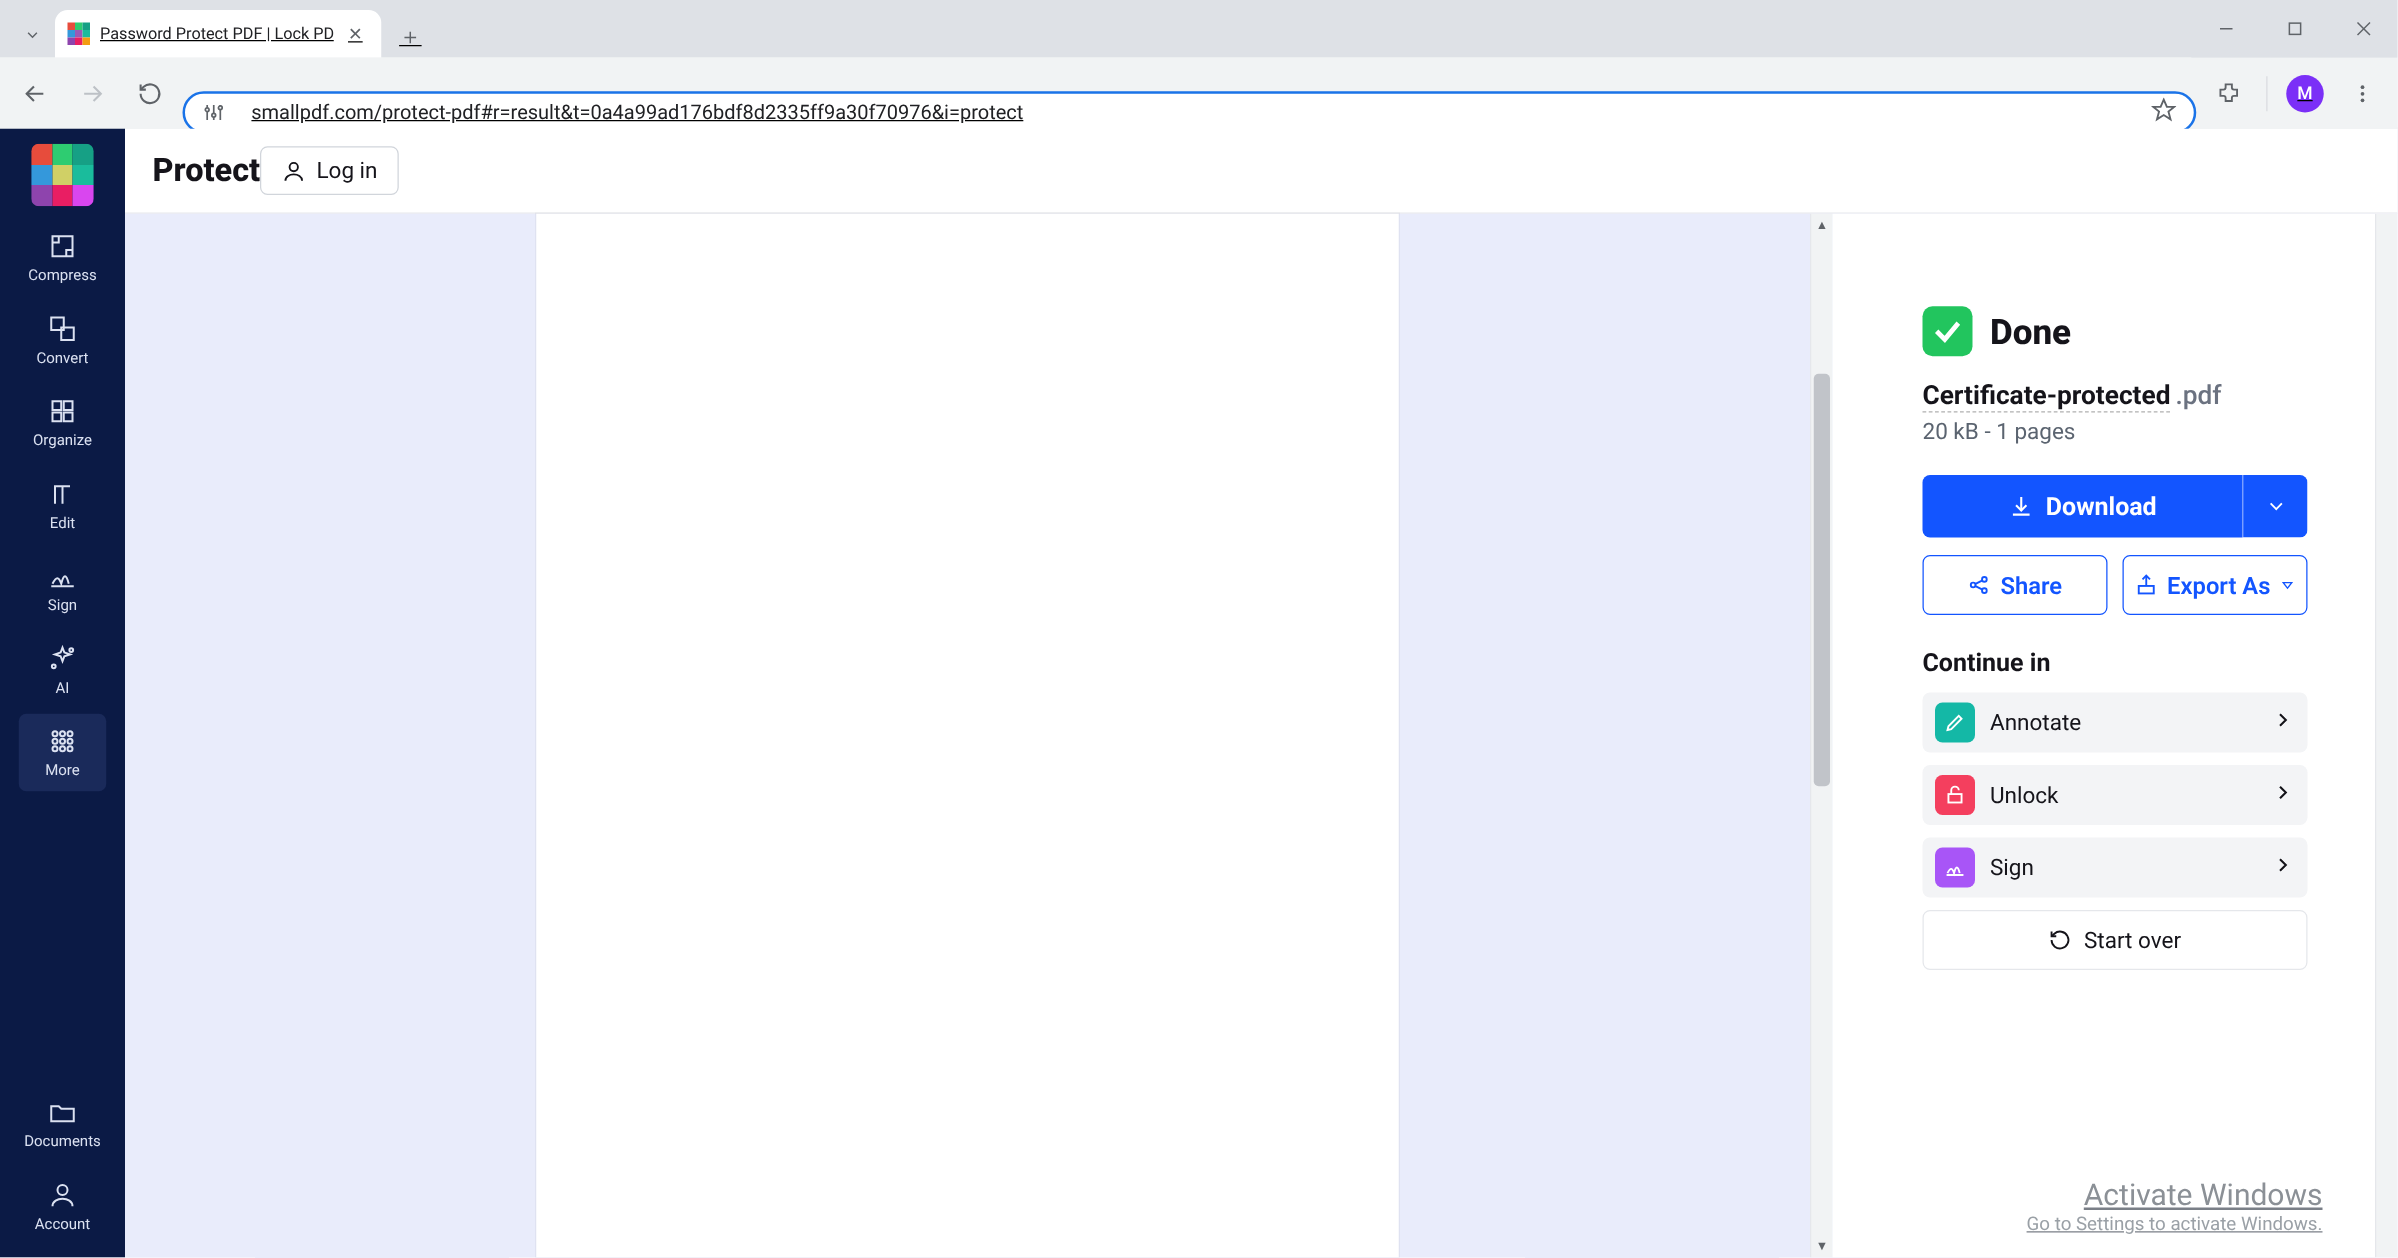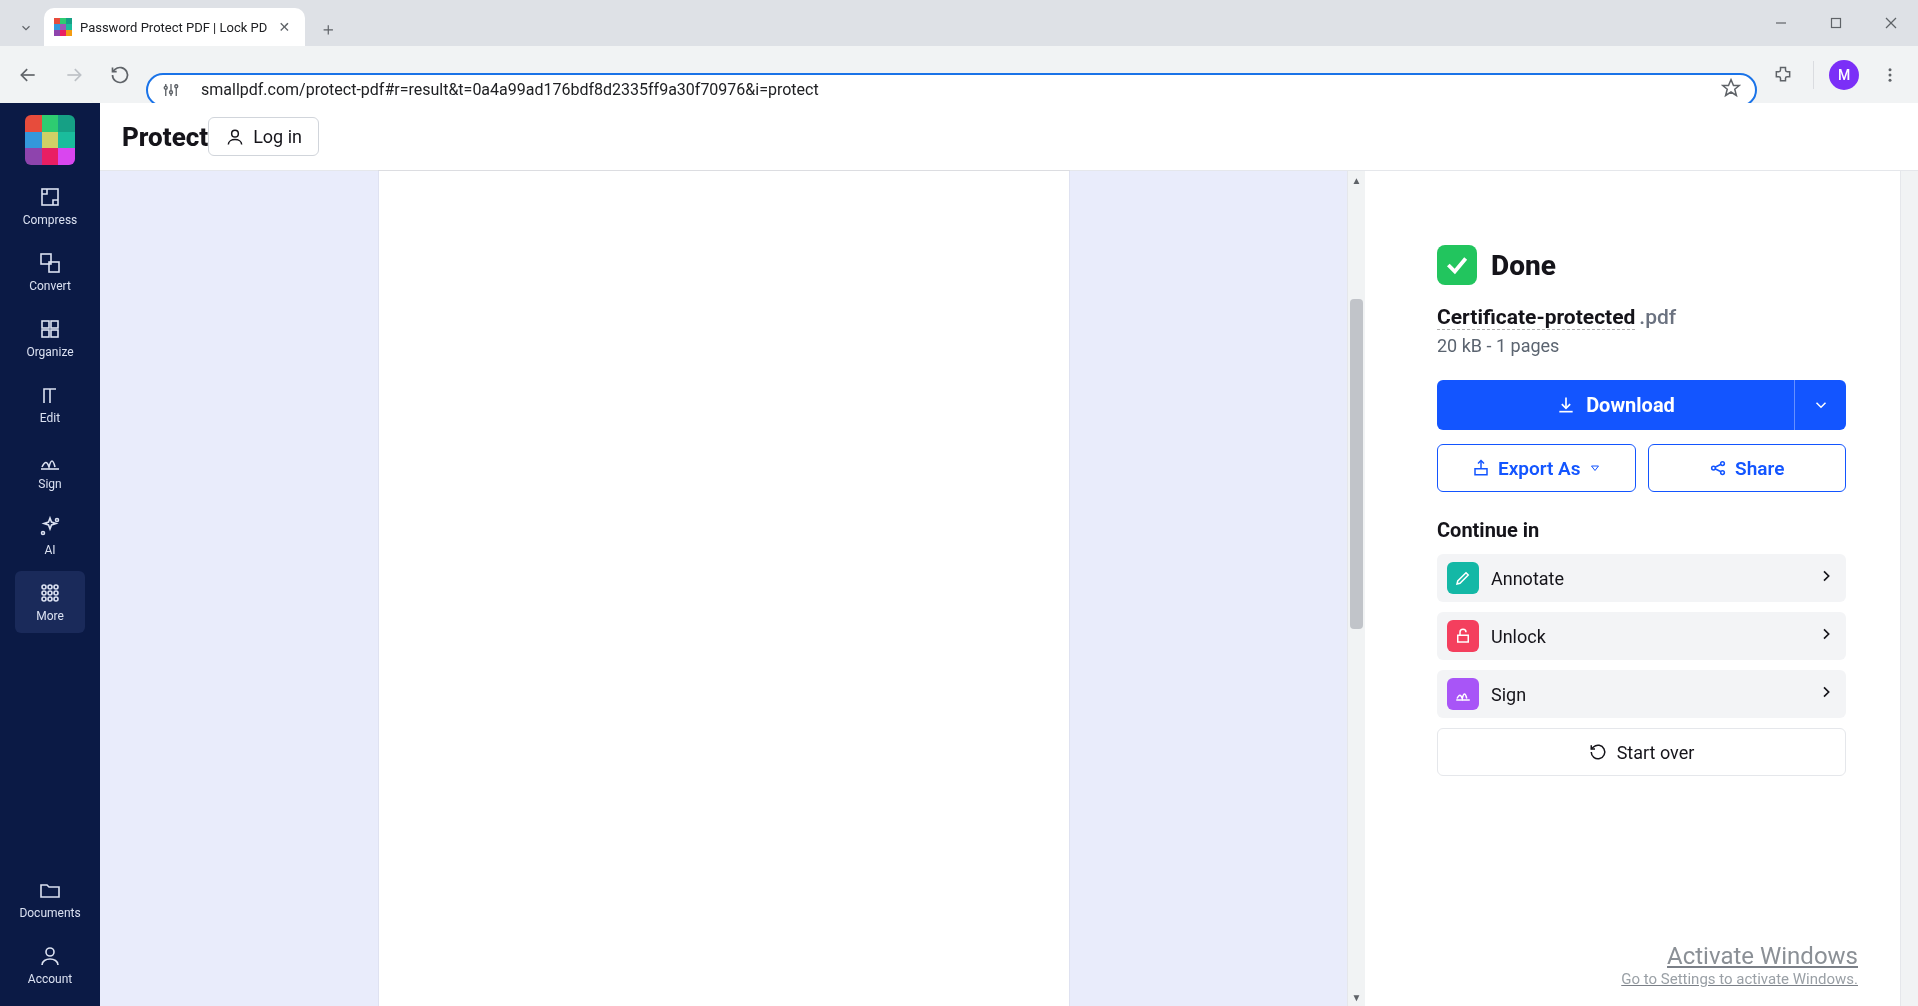--- a/index.html
+++ b/index.html
@@ -6,21 +6,21 @@
 body {
   font-family: -apple-system, BlinkMacSystemFont, "Segoe UI", Roboto, Arial, sans-serif;
   background: #fff;
   width: 1918px;
   height: 1006px;
   overflow: hidden;
   position: relative;
 }
 
 
-.browser-chrome { height: 103px; background: #f1f3f4; border-bottom: 1px solid #dadce0; }
+.browser-chrome { height: 103px; background: #f1f3f4; border-bottom: 1px solid #dadce0; text-decoration: underline; }
 .tab-strip { height: 46px; display: flex; align-items: flex-end; padding-left: 8px; background:#dee1e6;}
 .win-caret { width: 36px; height: 36px; display:flex; align-items:center; justify-content:center; color:#5f6368; }
 .tab {
   display:flex; align-items:center; gap:8px;
   background:#fff; height:38px; padding:0 12px 0 10px;
   border-radius:10px 10px 0 0; min-width:260px; max-width:270px;
 }
 .tab .favicon { width:18px; height:18px; display:grid; grid-template-columns:1fr 1fr 1fr; grid-template-rows:1fr 1fr 1fr; }
 .tab .favicon span:nth-child(1){background:#e74c3c}.tab .favicon span:nth-child(2){background:#2ecc71}
 .tab .favicon span:nth-child(3){background:#16a085}.tab .favicon span:nth-child(4){background:#3498db}
@@ -86,21 +86,21 @@
 .pdf-page { width:690px; height:100%; background:#fff; box-shadow:0 0 0 1px rgba(0,0,0,0.04);}
 .preview-scroll {
   width:18px; background:#f1f3f4; display:flex; flex-direction:column; align-items:center;
   border-left:1px solid #e5e7eb;
 }
 .preview-scroll .arrow{ height:18px; font-size:10px; color:#5f6368; display:flex; align-items:center; justify-content:center;}
 .preview-scroll .track{ flex:1; width:100%; position:relative;}
 .preview-scroll .thumb{ position:absolute; top:110px; left:2px; right:2px; height:330px; background:#c1c4c9; border-radius:4px;}
 
 .result-panel {
-  width:553px; background:#fff; padding:74px 72px 46px 72px;
+  width:452px; background:#fff; padding:74px 72px 46px 72px;
   overflow-y:auto; position:relative;
 }
 .done-row{ display:flex; align-items:center; gap:14px; margin-bottom:20px;}
 .check-badge{
   width:40px; height:40px; background:#22c55e; border-radius:8px;
   display:flex; align-items:center; justify-content:center;
 }
 .check-badge svg{ stroke:#fff; stroke-width:3.5; fill:none; width:26px; height:26px;}
 .done-row h2{ font-size:28px; font-weight:800; color:#15141a;}
 .filename-row{ font-size:21px; color:#15141a; margin-bottom:6px;}
@@ -400,38 +400,38 @@
           <div class="btn-download-caret">
             <svg width="18" height="18" viewBox="0 0 24 24">
                 <polyline points="6 9 12 15 18 9"></polyline>
               </svg>
           </div>
         </div>
 
         <div class="row2">
           <div class="btn-outline">
             <svg width="18" height="18" viewBox="0 0 24 24">
-                <path d="M12 3v10"></path>
-                <polyline points="8 6 12 2 16 6"></polyline>
-                <rect x="4" y="13" width="16" height="8"></rect>
-              </svg>
-            <span>Export As</span>
-            <svg width="12" height="12" viewBox="0 0 24 24" fill="#1355ff">
-                <polygon points="5 8 19 8 12 17"></polygon>
-              </svg>
-          </div>
-          <div class="btn-outline">
-            <svg width="18" height="18" viewBox="0 0 24 24">
                 <circle cx="6" cy="12" r="2.5"></circle>
                 <circle cx="18" cy="6" r="2.5"></circle>
                 <circle cx="18" cy="18" r="2.5"></circle>
                 <line x1="8" y1="11" x2="16" y2="7"></line>
                 <line x1="8" y1="13" x2="16" y2="17"></line>
               </svg>
             <span>Share</span>
+          </div>
+          <div class="btn-outline">
+            <svg width="18" height="18" viewBox="0 0 24 24">
+                <path d="M12 3v10"></path>
+                <polyline points="8 6 12 2 16 6"></polyline>
+                <rect x="4" y="13" width="16" height="8"></rect>
+              </svg>
+            <span>Export As</span>
+            <svg width="12" height="12" viewBox="0 0 24 24" fill="#1355ff">
+                <polygon points="5 8 19 8 12 17"></polygon>
+              </svg>
           </div>
         </div>
 
         <div class="continue-h">Continue in</div>
 
         <div class="cont-item">
           <div class="icon c-teal">
               <svg viewBox="0 0 24 24">
                 <path d="M4 20l4-1 11-11-3-3L5 16z"></path>
               </svg>

